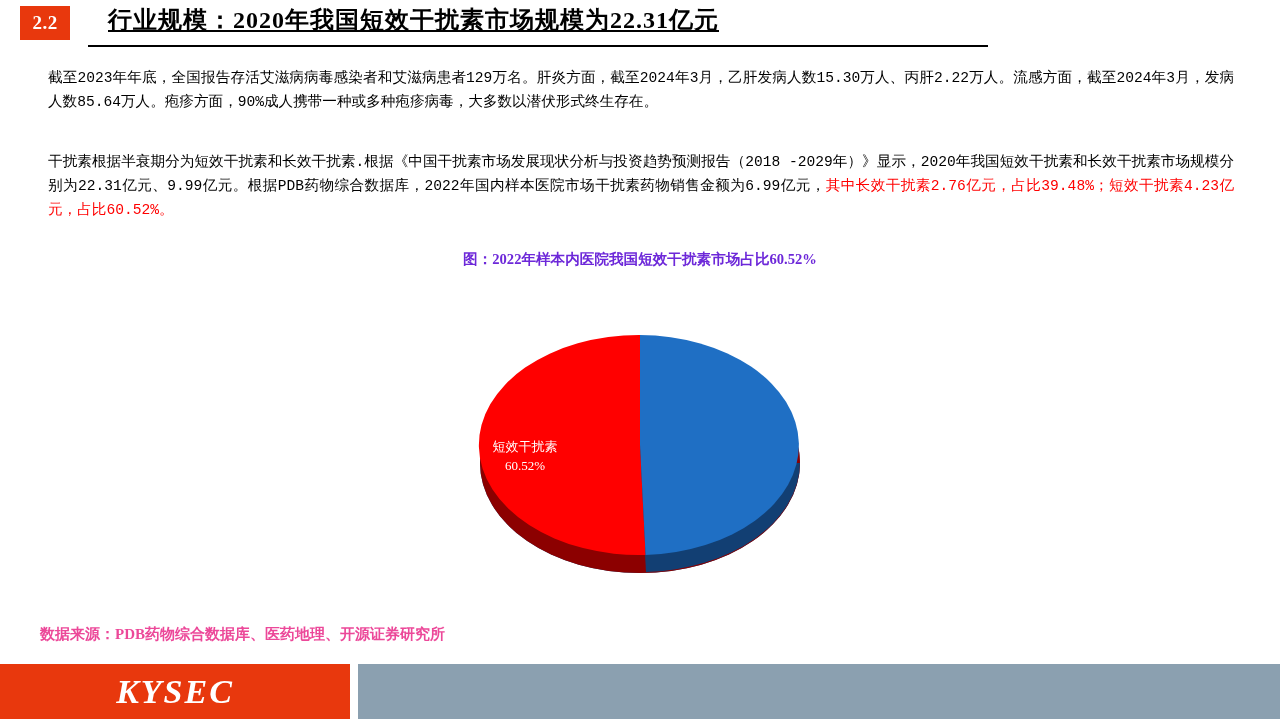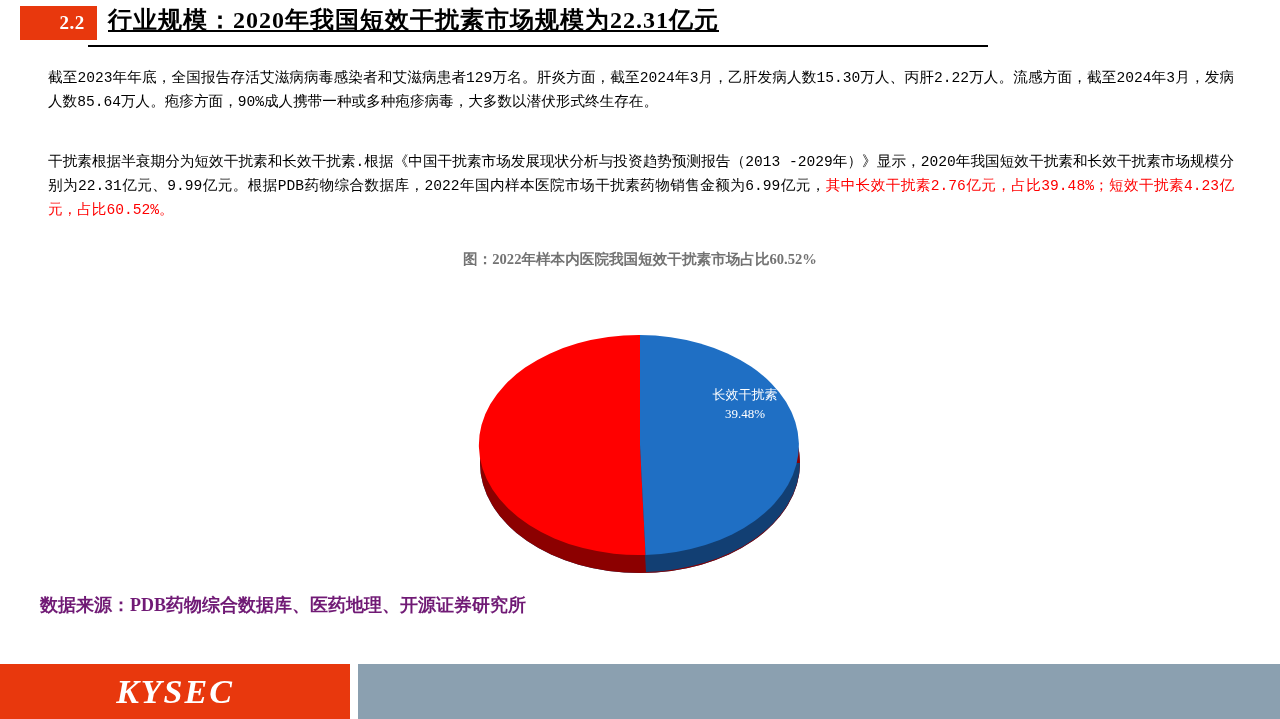--- a/index.html
+++ b/index.html
@@ -30,21 +30,20 @@
     width: 50px;
     height: 34px;
     background: #e8380d;
     color: #ffffff;
     font-family: "Liberation Serif", serif;
     font-weight: bold;
     font-size: 19px;
     line-height: 34px;
     text-align: center;
     letter-spacing: 0.5px;
-    padding-left: 27px;
   }
   .header-title {
     position: absolute;
     left: 108px;
     top: 4px;
     font-family: "Liberation Serif", serif;
     font-weight: bold;
     font-size: 24px;
     color: #000000;
     letter-spacing: 1px;
@@ -86,21 +85,21 @@
   
   .fig-caption {
     position: absolute;
     left: 0;
     top: 250px;
     width: 1280px;
     text-align: center;
     font-family: "Liberation Serif", serif;
     font-weight: bold;
     font-size: 14.6px;
-    color: #737373;
+    color: #6d28d9;
   }
 
   
   .chart-area {
     position: absolute;
     left: 380px;
     top: 285px;
     width: 520px;
     height: 320px;
   }
@@ -124,25 +123,25 @@
   .pie-label-short {
     left: 85px;
     top: 152px;
     width: 120px;
   }
 
   
   .source-note {
     position: absolute;
     left: 40px;
-    top: 593px;
-    font-family: "Liberation Serif", serif;
-    font-weight: bold;
-    font-size: 18px;
-    color: #701a75;
+    top: 625px;
+    font-family: "Liberation Serif", serif;
+    font-weight: bold;
+    font-size: 15px;
+    color: #ec4899;
   }
 
   
   .footer-left {
     position: absolute;
     left: 0;
     top: 664px;
     width: 350px;
     height: 55px;
     background: #e8380d;
@@ -177,21 +176,21 @@
 
 <div class="slide-header">
   <div class="section-badge">2.2</div>
   <div class="header-title">行业规模：2020年我国短效干扰素市场规模为22.31亿元</div>
   <div class="header-rule"></div>
 </div>
 
 <div class="para para-1">截至2023年年底，全国报告存活艾滋病病毒感染者和艾滋病患者129万名。肝炎方面，截至2024年3月，乙肝发病人数15.30万人、丙肝2.22万人。流感方面，截至2024年3月，发病人数85.64万人。疱疹方面，90%成人携带一种或多种疱疹病毒，大多数以潜伏形式终生存在。</div>
 
 <div class="para para-2">
-  <span>干扰素根据半衰期分为短效干扰素和长效干扰素.根据《中国干扰素市场发展现状分析与投资趋势预测报告（2013 -2029年）》显示，2020年我国短效干扰素和长效干扰素市场规模分别为22.31亿元、9.99亿元。根据PDB药物综合数据库，2022年国内样本医院市场干扰素药物销售金额为6.99亿元，</span><span class="red-text">其中长效干扰素2.76亿元，占比39.48%；短效干扰素4.23亿元，占比60.52%。</span>
+  <span>干扰素根据半衰期分为短效干扰素和长效干扰素.根据《中国干扰素市场发展现状分析与投资趋势预测报告（2018 -2029年）》显示，2020年我国短效干扰素和长效干扰素市场规模分别为22.31亿元、9.99亿元。根据PDB药物综合数据库，2022年国内样本医院市场干扰素药物销售金额为6.99亿元，</span><span class="red-text">其中长效干扰素2.76亿元，占比39.48%；短效干扰素4.23亿元，占比60.52%。</span>
 </div>
 
 <div class="fig-caption">图：2022年样本内医院我国短效干扰素市场占比60.52%</div>
 
 <div class="chart-area">
   <svg width="520" height="320" viewBox="0 0 520 320">
     <defs>
       <clipPath id="clipBottom">
         <rect x="0" y="160" width="520" height="160"></rect>
       </clipPath>
@@ -210,25 +209,25 @@
     </g>
 
     <g>
 
       <path d="M 260 160 L 260 50 A 160 110 0 1 0 265.6 269.9 Z" fill="#ff0000"></path>
 
       <path d="M 260 160 L 265.6 269.9 A 160 110 0 0 0 260 50 Z" fill="#1f6fc4"></path>
     </g>
   </svg>
 
-  <div class="pie-label pie-label-long">
-    <div>长效干扰素</div>
-    <div>39.48%</div>
+
+  <div class="pie-label pie-label-short">
+    <div>短效干扰素</div>
+    <div>60.52%</div>
   </div>
-
 </div>
 
 <div class="source-note">数据来源：PDB药物综合数据库、医药地理、开源证券研究所</div>
 
 <div class="footer-left">
   <div class="footer-logo">KYSEC</div>
 </div>
 <div class="footer-right"></div>
 
 </body></html>

